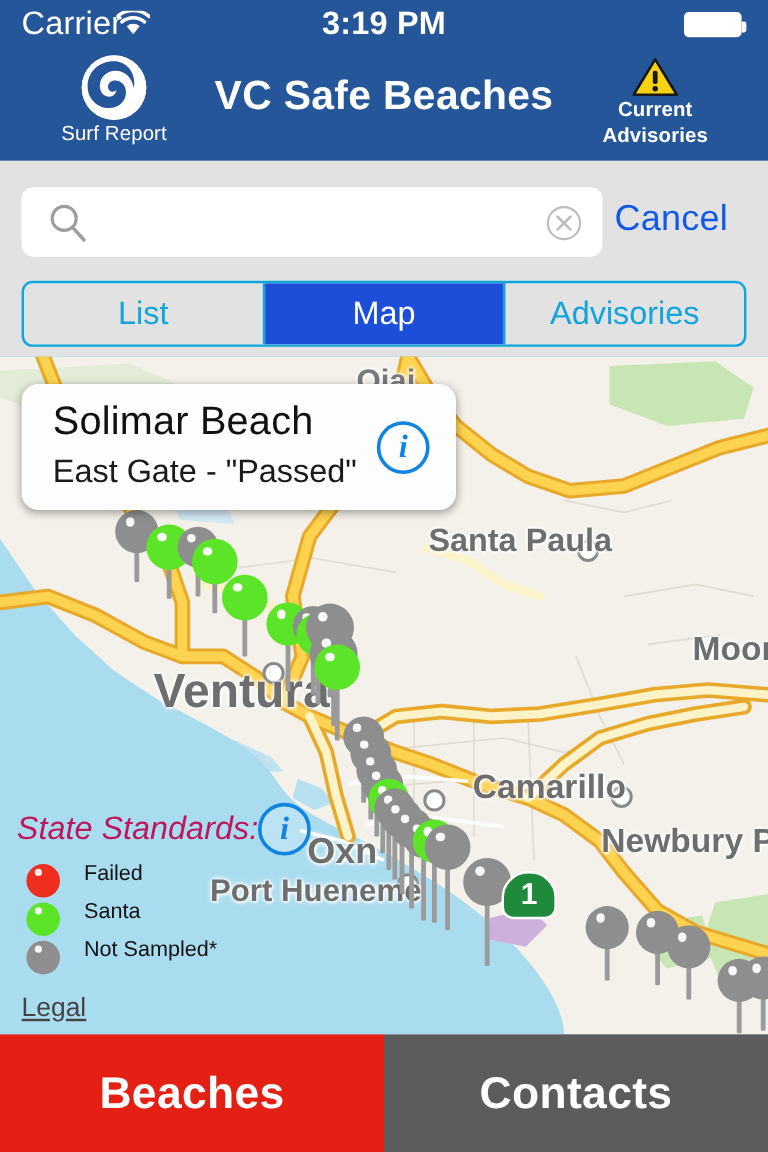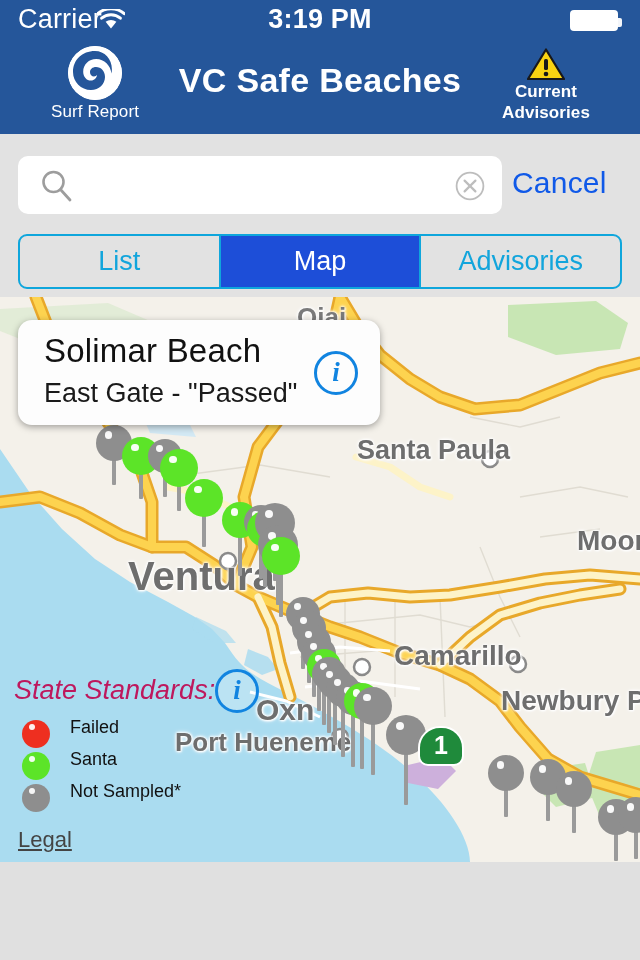--- a/index.html
+++ b/index.html
@@ -496,14 +496,18 @@
         <div class="lg-label">Santa</div>
       </div>
       <div class="legend-row" style="top:106px;">
         <div class="dot" style="background:#8e8e8e;"></div>
         <div class="lg-label">Not Sampled*</div>
       </div>
     </div>
     <div class="legal-link">Legal</div>
   </div>
 
+  <div class="tabbar">
+    <div class="tab" style="background:#e41f14;">Beaches</div>
+    <div class="tab" style="background:#5c5c5c;">Contacts</div>
+  </div>
 
 </div>
 
 </body></html>

